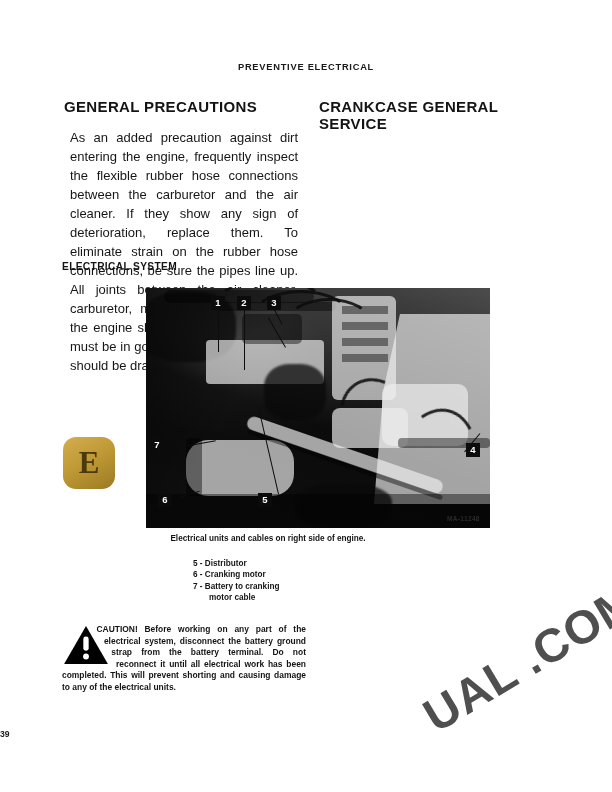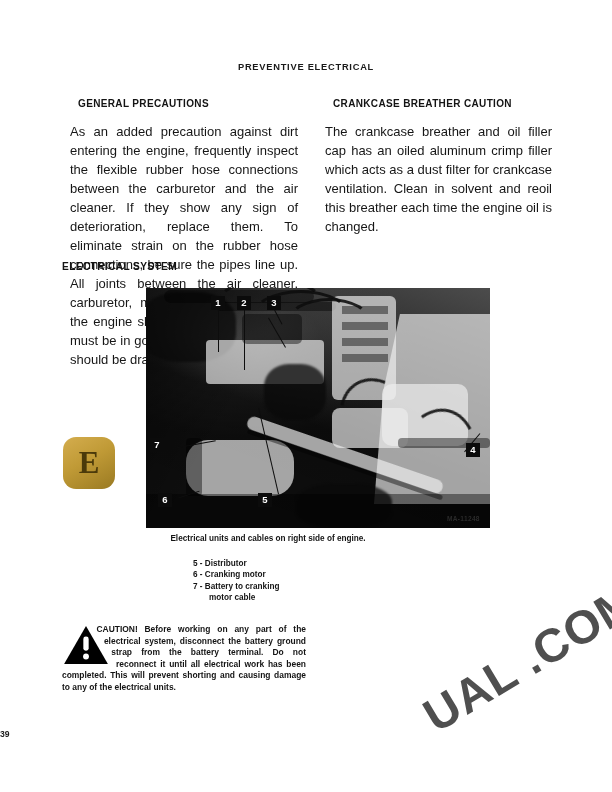--- a/index.html
+++ b/index.html
@@ -41,25 +41,25 @@
     top: 98px;
     width: 244px;
   }
   .col-right {
     position: absolute;
     left: 317px;
     top: 98px;
     width: 243px;
   }
   .sec-head {
-    font-size: 10px;
+    font-size: 15px;
     font-weight: bold;
     letter-spacing: 0.35px;
     color: #141414;
-    margin: 0 0 13px 16px;
+    margin: 0 0 13px 2px;
   }
   .body-text {
     font-size: 13px;
     line-height: 19px;
     text-align: justify;
     color: #161616;
     margin: 8px;
     hyphens: none;
   }
 
@@ -268,22 +268,21 @@
 <div class="page">
 
   <div class="running-head">PREVENTIVE ELECTRICAL</div>
 
   <div class="col-left">
     <h2 class="sec-head">GENERAL PRECAUTIONS</h2>
     <p class="body-text">As an added precaution against dirt entering the engine, frequently inspect the flexible rubber hose connections between the carburetor and the air cleaner. If they show any sign of deterioration, replace them. To eliminate strain on the rubber hose connections, be sure the pipes line up. All joints between the air cleaner, carburetor, manifold and cylinders of the engine should be tight. All gaskets must be in good condition and the bolts should be drawn up tight.</p>
   </div>
 
   <div class="col-right">
-    <h2 class="sec-head">CRANKCASE BREATHER CAUTION</h2>
-    <p class="body-text">The crankcase breather and oil filler cap has an oiled aluminum crimp filler which acts as a dust filter for crankcase ventilation. Clean in solvent and reoil this breather each time the engine oil is changed.</p>
+    <h2 class="sec-head">CRANKCASE GENERAL SERVICE</h2>
   </div>
 
   <div class="elec-head">ELECTRICAL SYSTEM</div>
 
   <div class="figure">
     <div class="photo">
 
       <div class="ph-dark2" style="left:-6px; top:4px; width:96px; height:70px;"></div>
       <div class="ph-band" style="left:18px; top:2px; width:150px; height:13px; border-radius:7px;"></div>
       <div class="ph-band" style="left:70px; top:14px; width:120px; height:9px; border-radius:6px;"></div>

